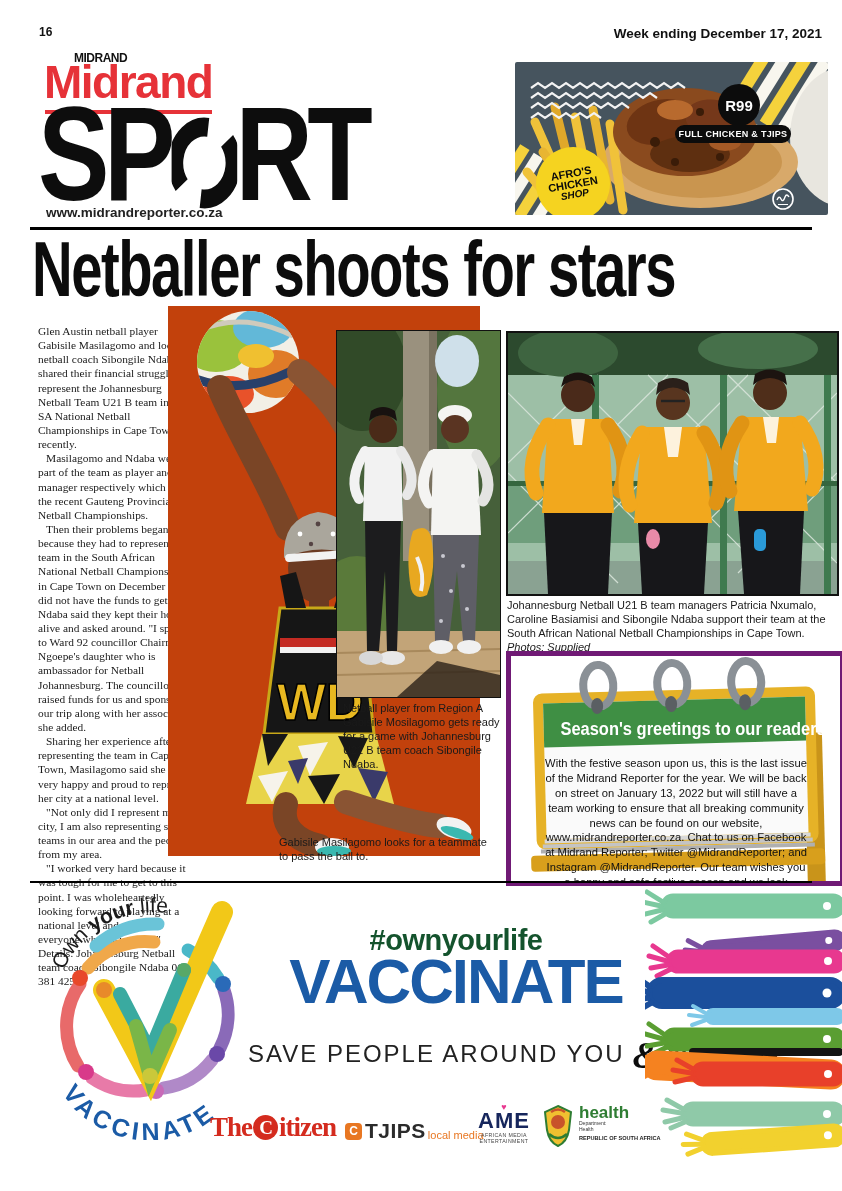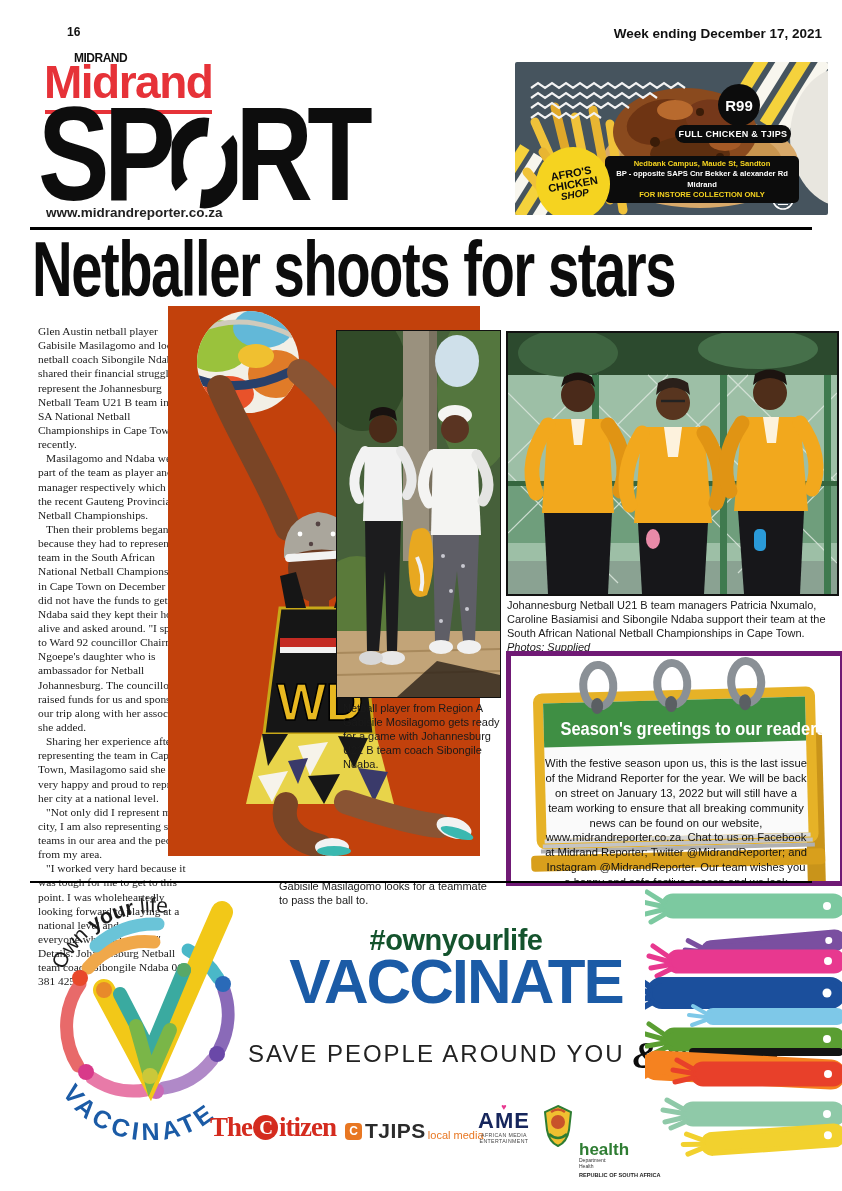--- a/index.html
+++ b/index.html
@@ -1,21 +1,21 @@
 <!DOCTYPE html>
 <html><head>
 <meta charset="utf-8">
 <style>
   html,body{margin:0;padding:0;background:#ffffff;}
   body{width:842px;height:1191px;position:relative;overflow:hidden;
        font-family:"Liberation Sans",sans-serif;color:#111;}
   .abs{position:absolute;}
   .serif{font-family:"Liberation Serif",serif;}
   
-  .pagenum{left:39px;top:25px;font-size:12px;font-weight:bold;margin-left:28px;}
+  .pagenum{left:39px;top:25px;font-size:12px;font-weight:bold;}
   .dateline{right:20px;top:26px;font-size:13.5px;font-weight:bold;}
   .mh-region{left:74px;top:51px;font-size:12px;font-weight:900;letter-spacing:-0.5px;}
   .mh-brand{left:44px;top:59px;font-size:46px;font-weight:bold;color:#e63238;letter-spacing:-1.5px;line-height:1;}
   .mh-redbar{left:45px;top:110px;width:167px;height:4px;background:#e63238;}
   .sport{left:38px;top:92px;font-weight:900;font-size:134px;line-height:0.92;letter-spacing:-7px;
          transform:scaleX(0.80);transform-origin:left top;display:flex;align-items:center;color:#0d0d0d;}
   .sport svg{margin:14px -2px 0 2px;}
   .website{left:46px;top:205px;font-size:13.5px;font-weight:bold;color:#222;}
   .toprule{left:30px;top:227px;width:782px;height:3px;background:#000;}
   
@@ -38,21 +38,21 @@
             white-space:nowrap;transform:scaleX(0.73);transform-origin:left top;color:#0c0c0c;}
   
   .leftcol{left:38px;top:324px;width:159px;font-size:11.4px;line-height:1.24;color:#1a1a1a;}
   .leftcol p{margin:0;}
   .leftcol p + p{text-indent:8px;}
   .photo{overflow:hidden;background:#c2410c;}
   .ph-main{left:168px;top:306px;width:312px;height:550px;}
   .ph-mid{left:336px;top:330px;width:163px;height:366px;border:1px solid #111;}
   .ph-right{left:506px;top:331px;width:329px;height:261px;border:2px solid #111;}
   .cap{font-size:11px;line-height:1.28;color:#1a1a1a;}
-  .cap-main{left:279px;top:835px;width:210px;margin-top:44px;}
+  .cap-main{left:279px;top:835px;width:210px;}
   .cap-mid{left:343px;top:701px;width:158px;}
   .cap-right{left:507px;top:598px;width:326px;}
   .credit{font-style:italic;}
   
   .greet{left:506px;top:651px;width:329px;height:225px;border:5px solid #701a75;background:#fff;overflow:hidden;}
   .greet-title{left:42px;top:63px;width:248px;text-align:center;color:#fff;font-weight:bold;font-size:17.5px;
                white-space:nowrap;transform:scaleX(0.94);transform-origin:center;}
   .greet-body{left:34px;top:100px;width:262px;text-align:center;font-size:11.2px;line-height:1.33;color:#111;}
   
   .bottomrule{left:30px;top:881px;width:782px;height:2px;background:#000;}
@@ -75,21 +75,21 @@
   .caxton{left:345px;top:1119px;display:flex;align-items:center;}
   .caxton .cbox{width:17px;height:17px;background:#e87722;border-radius:4px;color:#fff;font-weight:900;font-size:12px;
                 display:flex;align-items:center;justify-content:center;margin-right:3px;}
   .caxton .cname{font-size:21px;font-weight:bold;color:#2b2b2b;letter-spacing:0.5px;}
   .caxton .ctag{font-size:11px;color:#e87722;margin-left:2px;align-self:flex-end;padding-bottom:2px;}
   .ame{left:478px;top:1106px;text-align:center;color:#16265c;}
   .ame .aname{font-size:22px;font-weight:900;letter-spacing:1px;line-height:1;}
   .ame .aheart{color:#e8388f;font-size:9px;line-height:0.4;display:block;}
   .ame .aline{font-size:5.2px;color:#444;letter-spacing:0.4px;line-height:1.3;}
   .health{left:541px;top:1104px;display:flex;align-items:flex-start;}
-  .health .htxt{margin-left:4px;line-height:1.15;margin-top:37px;}
+  .health .htxt{margin-left:4px;line-height:1.15;}
   .health .hname{font-size:17px;font-weight:bold;color:#2f7d33;line-height:1;}
   .health .hsmall{font-size:5px;color:#333;}
   .health .hcountry{font-size:5.6px;font-weight:bold;color:#222;margin-top:2px;}
 </style>
 </head>
 <body>
 
 <div class="abs pagenum">16</div>
 <div class="abs dateline">Week ending December 17, 2021</div>
 
@@ -157,25 +157,20 @@
     </g>
 
     <g transform="translate(268,137)">
       <circle r="10" fill="none" stroke="#fff" stroke-width="1.6"></circle>
       <path d="M-6 1 q2 -5 4 -1 q2 4 4 -2 q1.5 -4 4 0" fill="none" stroke="#fff" stroke-width="1.4"></path>
       <line x1="-5" y1="5.5" x2="5" y2="5.5" stroke="#fff" stroke-width="1"></line>
     </g>
   </svg>
   <div class="abs price">R99</div>
   <div class="abs product">FULL CHICKEN &amp; TJIPS</div>
-  <div class="abs addr">
-    <div class="a1">Nedbank Campus, Maude St, Sandton</div>
-    <div class="a2">BP - opposite SAPS Cnr Bekker &amp; alexander Rd Midrand</div>
-    <div class="a3">FOR INSTORE COLLECTION ONLY</div>
-  </div>
   <div class="abs brandcircle">
     <div class="b1">AFRO'S</div>
     <div class="b2">CHICKEN</div>
     <div class="b3">SHOP</div>
   </div>
 </div>
 
 <div class="abs headline">Netballer shoots for stars</div>
 
 <div class="abs leftcol serif">

